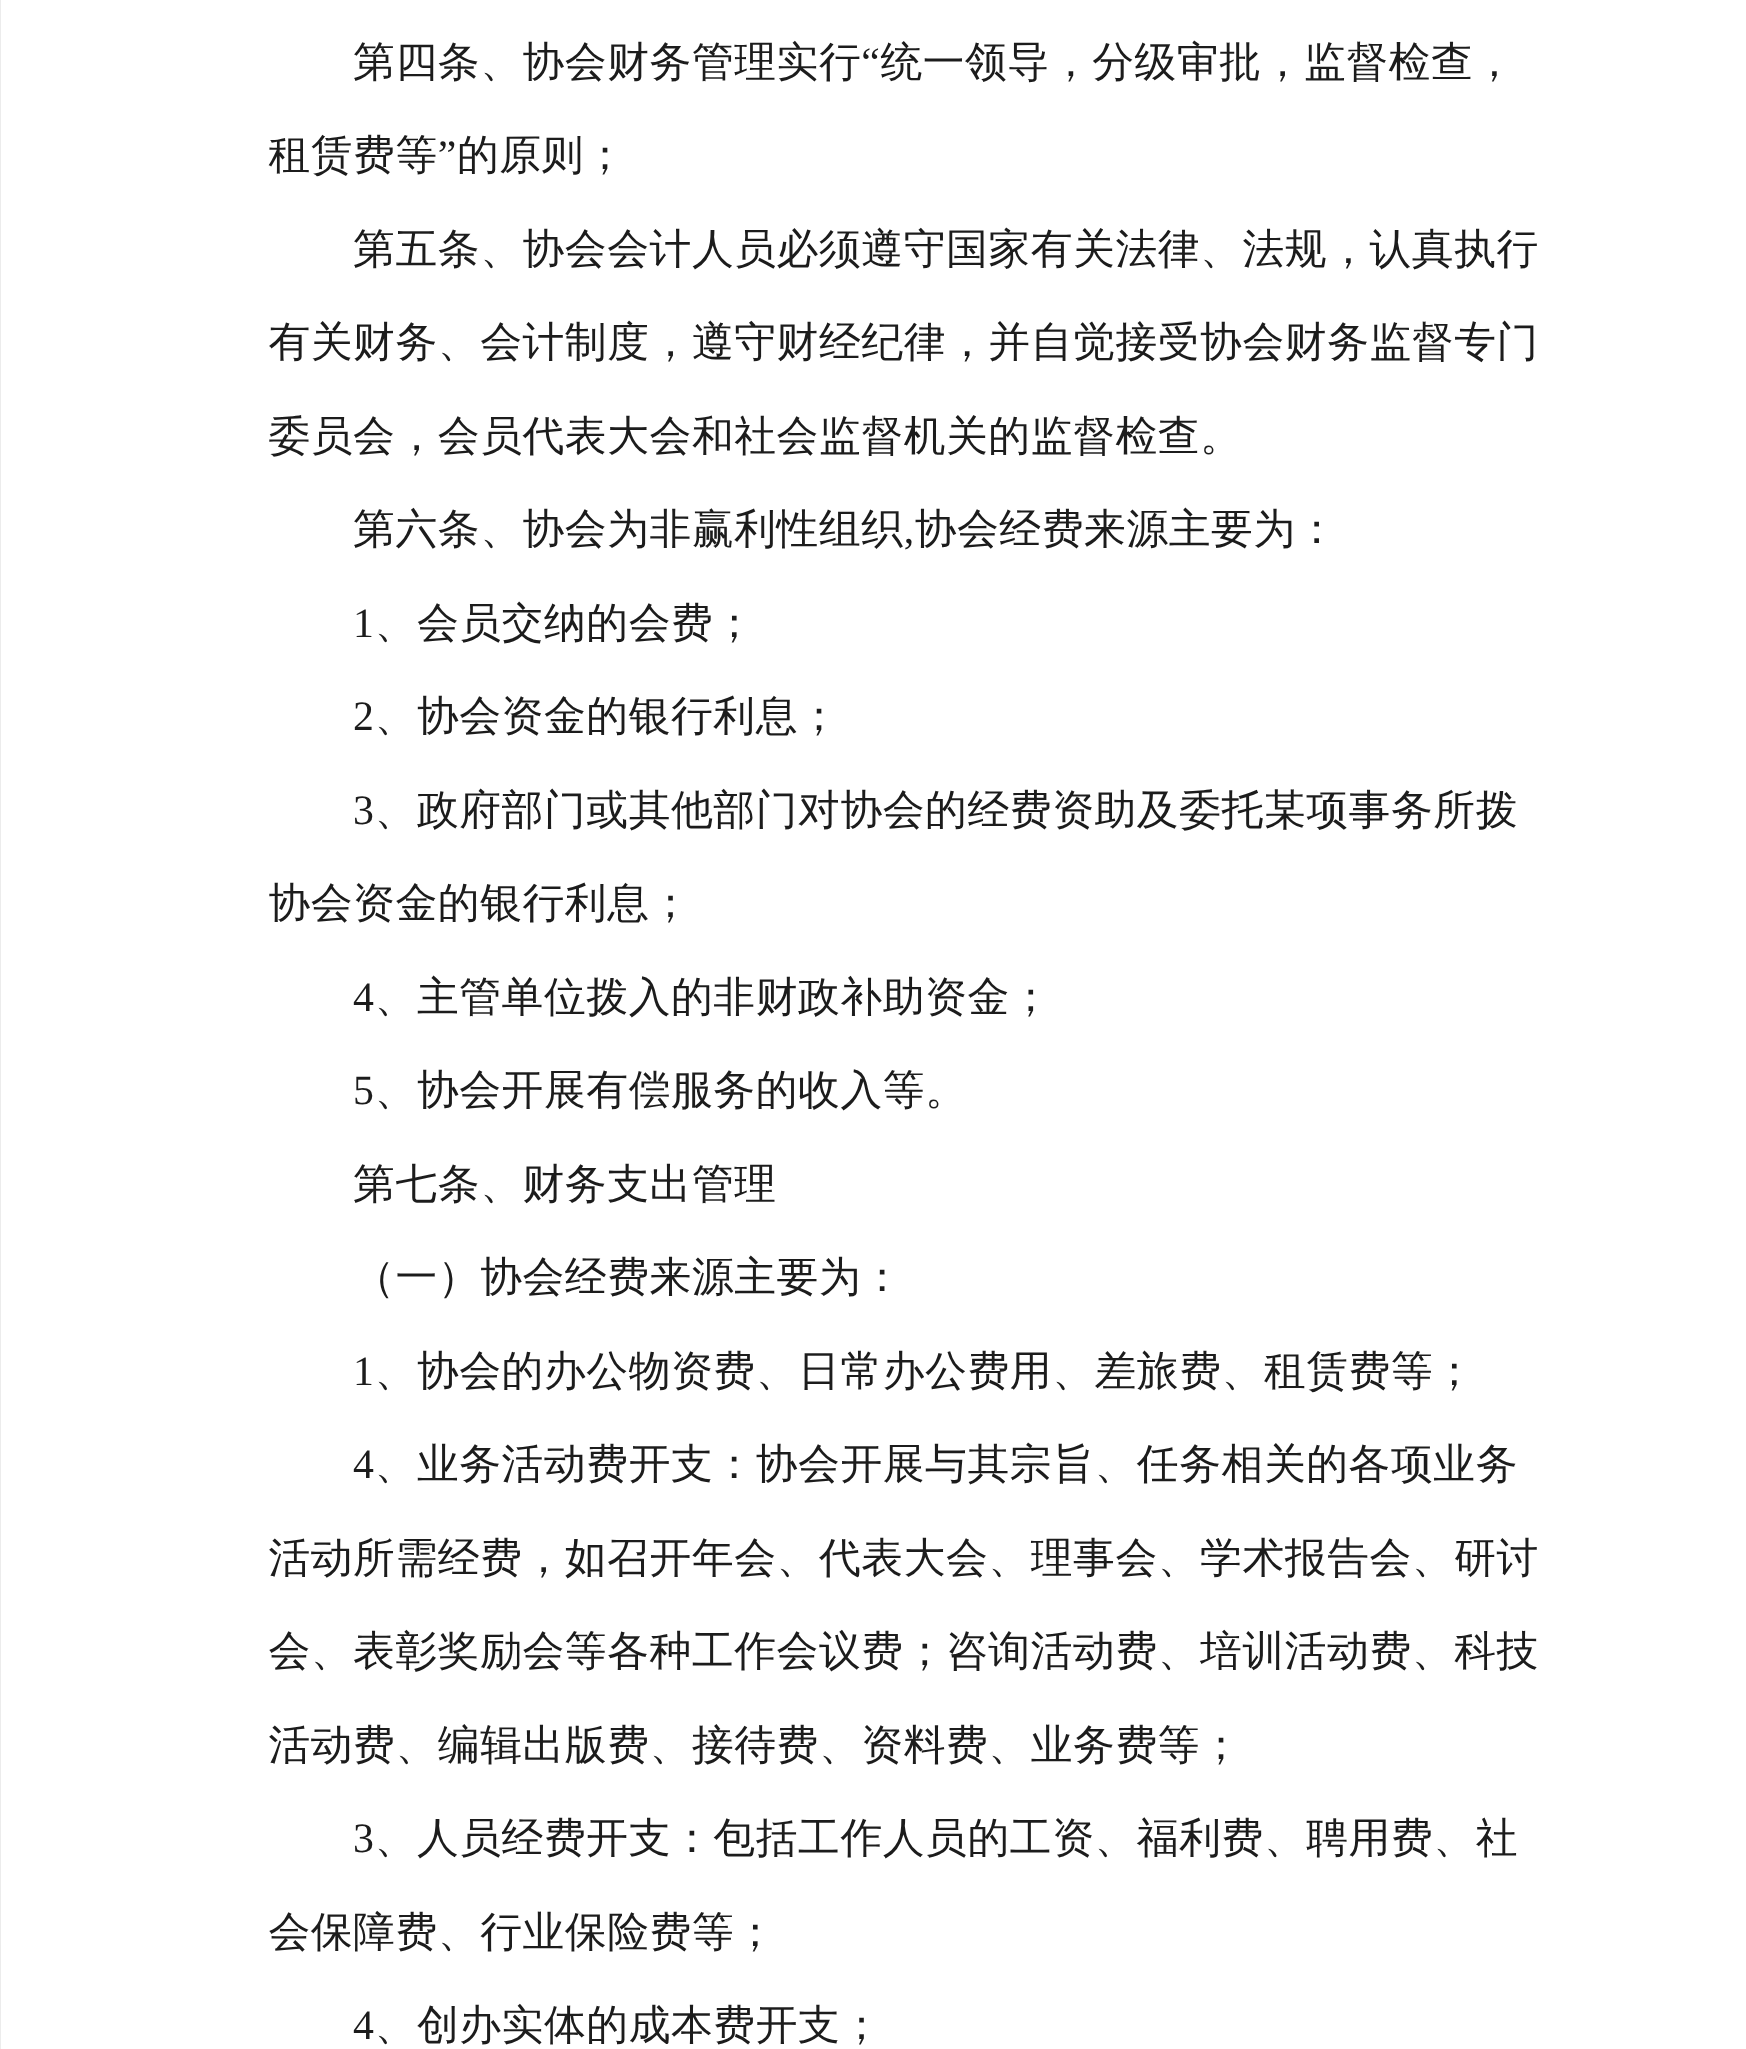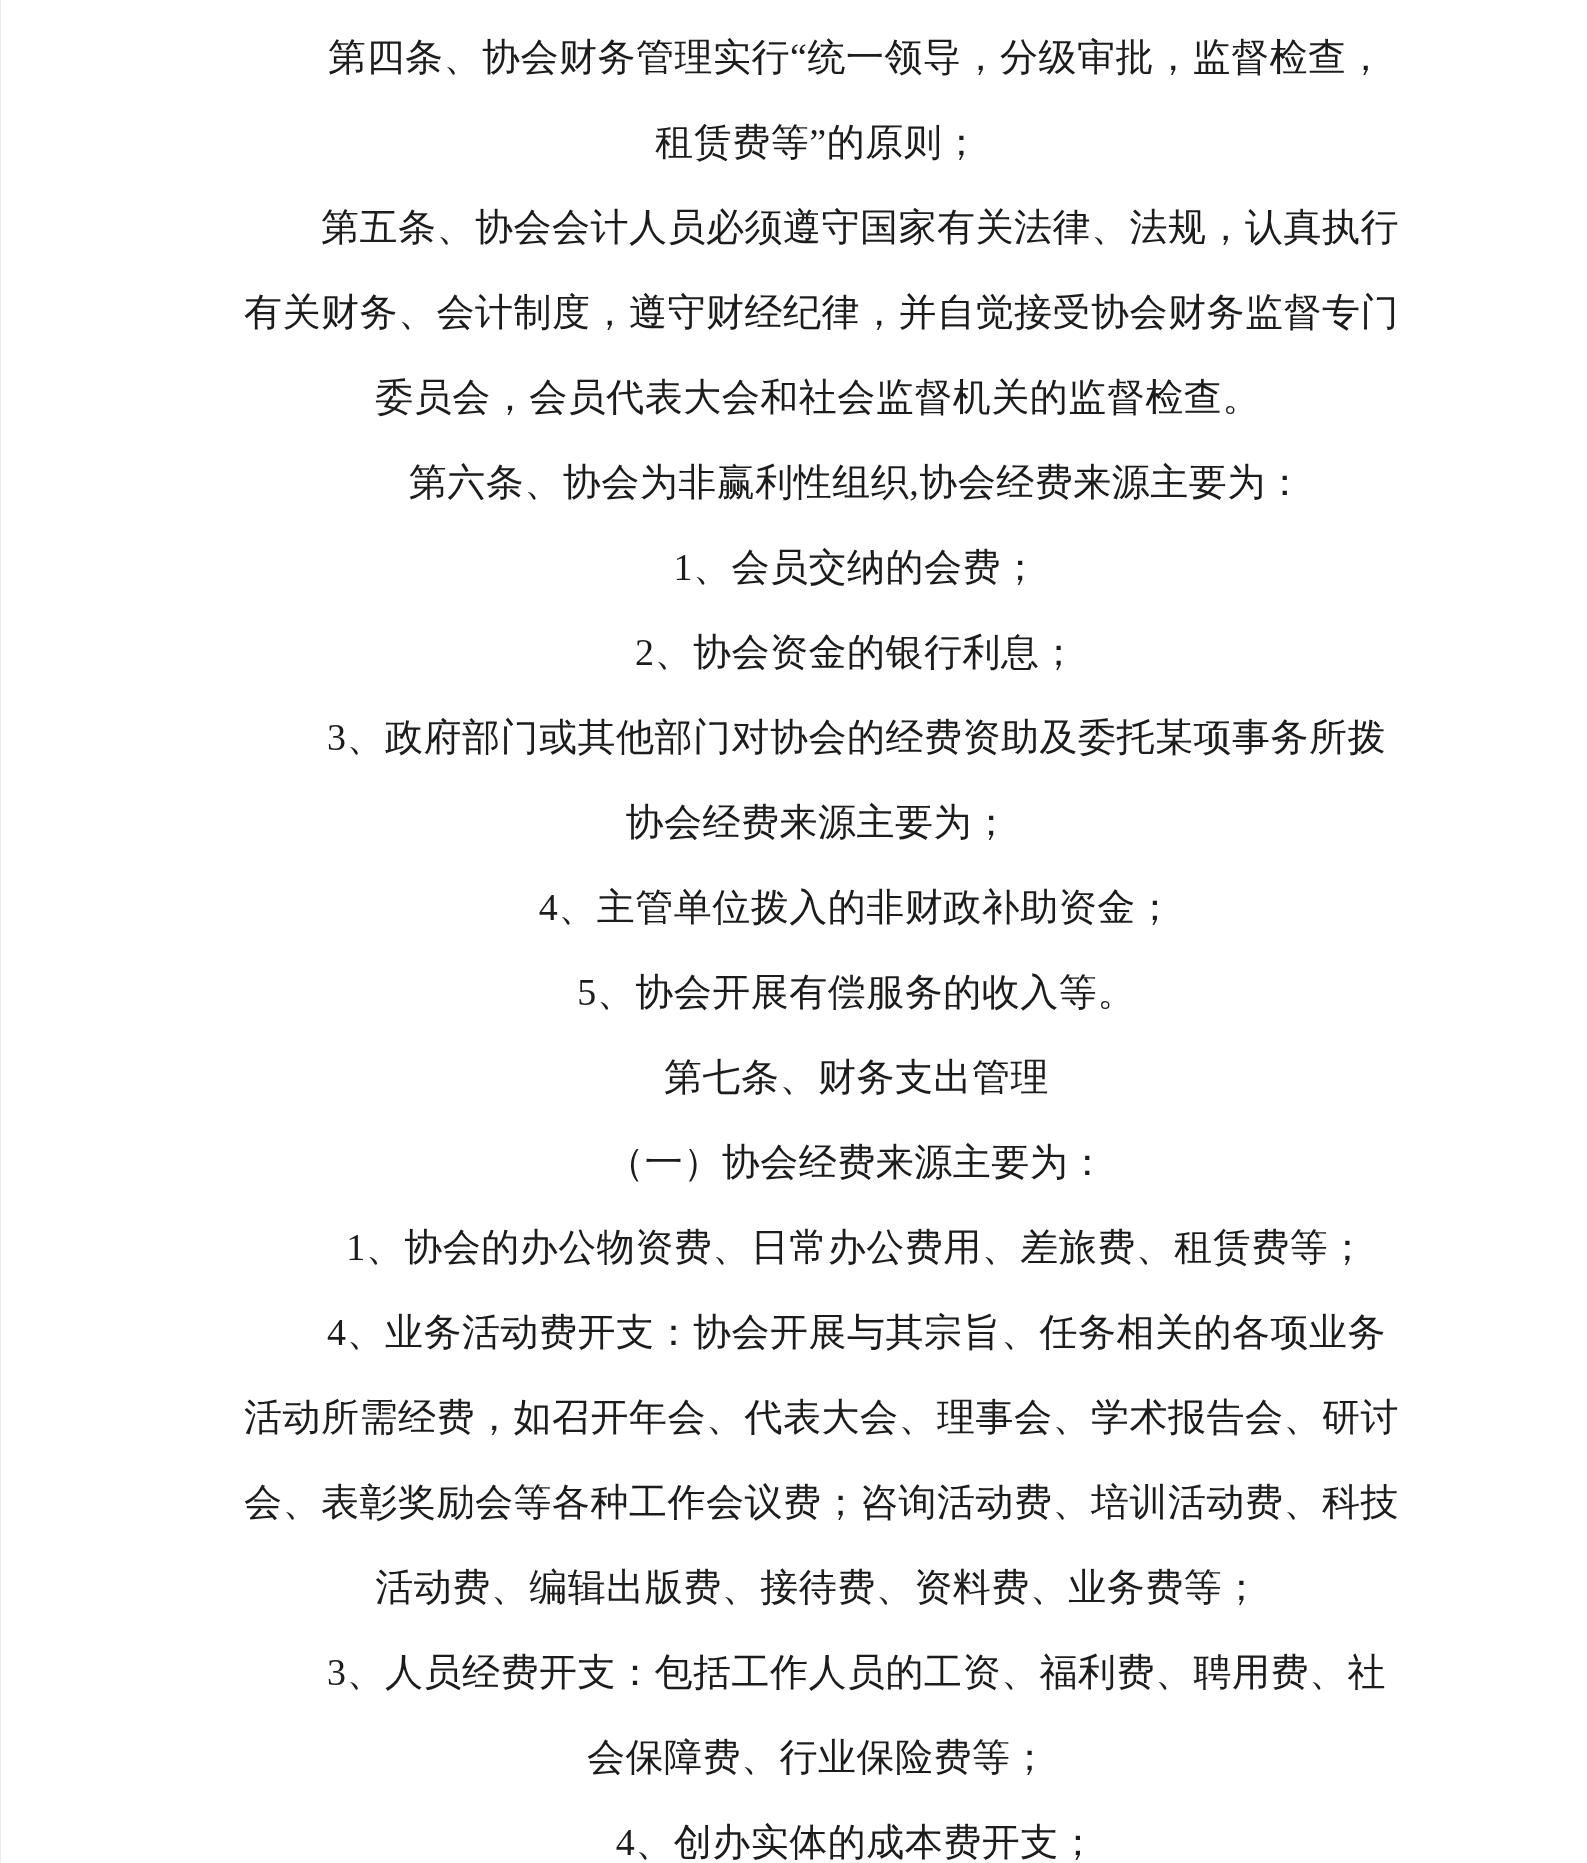--- a/index.html
+++ b/index.html
@@ -22,41 +22,40 @@
     padding: 15px 195px 0 243px;
     background: #ffffff;
   }
   .line {
     font-size: 38px;
     line-height: 85px;
     letter-spacing: 0.5px;
     color: #1c1c1c;
     white-space: nowrap;
     font-weight: 400;
-    text-align: center;
   }
   .line.indent {
     text-indent: 77px; 
   }
 </style>
 </head>
 <body>
 
 <main class="page">
   <div id="doc-lines">
       <div class="line indent">第四条、协会财务管理实行“统一领导，分级审批，监督检查，</div>
       <div class="line">租赁费等”的原则；</div>
       <div class="line indent">第五条、协会会计人员必须遵守国家有关法律、法规，认真执行</div>
       <div class="line">有关财务、会计制度，遵守财经纪律，并自觉接受协会财务监督专门</div>
       <div class="line">委员会，会员代表大会和社会监督机关的监督检查。</div>
       <div class="line indent">第六条、协会为非赢利性组织,协会经费来源主要为：</div>
       <div class="line indent">1、会员交纳的会费；</div>
       <div class="line indent">2、协会资金的银行利息；</div>
       <div class="line indent">3、政府部门或其他部门对协会的经费资助及委托某项事务所拨</div>
-      <div class="line">协会经费来源主要为；</div>
+      <div class="line">协会资金的银行利息；</div>
       <div class="line indent">4、主管单位拨入的非财政补助资金；</div>
       <div class="line indent">5、协会开展有偿服务的收入等。</div>
       <div class="line indent">第七条、财务支出管理</div>
       <div class="line indent">（一）协会经费来源主要为：</div>
       <div class="line indent">1、协会的办公物资费、日常办公费用、差旅费、租赁费等；</div>
       <div class="line indent">4、业务活动费开支：协会开展与其宗旨、任务相关的各项业务</div>
       <div class="line">活动所需经费，如召开年会、代表大会、理事会、学术报告会、研讨</div>
       <div class="line">会、表彰奖励会等各种工作会议费；咨询活动费、培训活动费、科技</div>
       <div class="line">活动费、编辑出版费、接待费、资料费、业务费等；</div>
       <div class="line indent">3、人员经费开支：包括工作人员的工资、福利费、聘用费、社</div>

